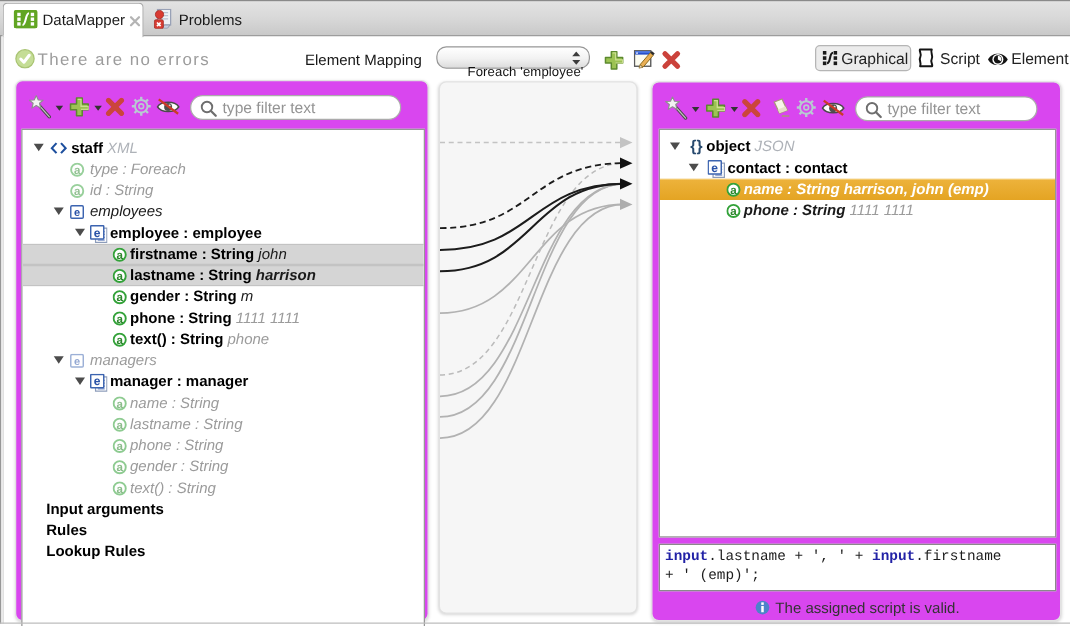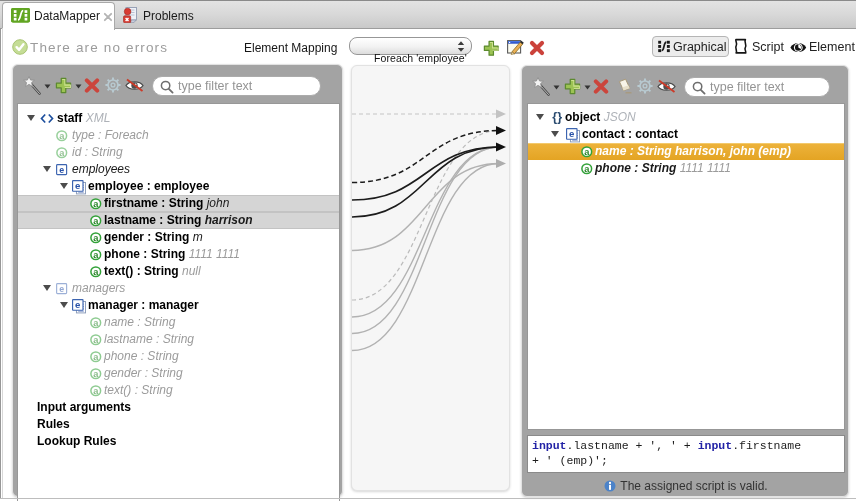--- a/index.html
+++ b/index.html
@@ -13,21 +13,21 @@
 #tab-active { position:absolute; left:2px; top:2px; width:113px; height:28px;
   background:#fff; border:1px solid #a9a9a9; border-bottom:none;
   border-radius:4px 4px 0 0; }
 #tab-problems { position:absolute; left:116px; top:2px; width:120px; height:26px; }
 .tablabel { font-size:12px; color:#1a1a1a; }
 
 
 #toolbar { position:absolute; left:0; top:30px; width:856px; height:34px; background:#fff; }
 
 
-.panel { position:absolute; background:#a3a3a3; border:1px solid #e2e2e2; border-radius:6px; box-shadow:0 1px 2.5px rgba(0,0,0,0.16); }
+.panel { position:absolute; background:#d946ef; border:1px solid #e2e2e2; border-radius:6px; box-shadow:0 1px 2.5px rgba(0,0,0,0.16); }
 #leftpanel  { left:12px; top:64px; width:331px; height:433px; }
 #midpanel   { position:absolute; left:351px; top:65px; width:159px; height:426px; background:#f6f6f6; border:1px solid #e2e2e2; border-radius:6px; box-shadow:0 1px 2.5px rgba(0,0,0,0.16); }
 #rightpanel { left:521px; top:65px; width:328px; height:432px; }
 
 .treebox { position:absolute; background:#fff; border:1px solid #979797; }
 #ltree { left:4px; top:38px; width:323px; height:484px; overflow:hidden; padding-top:6px; }
 #rtree { left:5px; top:37px; width:318px; height:327px; overflow:hidden; padding-top:5px; }
 
 .row { position:relative; height:17px; line-height:17px; font-size:12px; white-space:nowrap; }
 .row .txt { position:absolute; top:0; }
@@ -272,21 +272,21 @@
           <circle cx="6.5" cy="6.5" r="5.5" fill="#fff" stroke="#33a239" stroke-width="1.7"></circle>
           <text x="6.5" y="10.2" font-size="10.5" font-weight="bold" fill="#2c862c" text-anchor="middle" font-family="Liberation Sans">a</text>
         </svg>
       <span class="txt b" style="left:86px">phone : String <span class="gi" style="font-weight:normal">1111 1111</span></span>
       </div>
     <div class="row">
         <svg class="icon ic-a" style="left:72px" width="13" height="13" viewBox="0 0 13 13">
           <circle cx="6.5" cy="6.5" r="5.5" fill="#fff" stroke="#33a239" stroke-width="1.7"></circle>
           <text x="6.5" y="10.2" font-size="10.5" font-weight="bold" fill="#2c862c" text-anchor="middle" font-family="Liberation Sans">a</text>
         </svg>
-      <span class="txt b" style="left:86px">text() : String <span class="gi" style="font-weight:normal">null</span></span>
+      <span class="txt b" style="left:86px">text() : String <span class="gi" style="font-weight:normal">phone</span></span>
       </div>
     <div class="row">
         <i class="arrow" style="left:25px"></i>
       <svg class="icon" style="left:38px;top:3px;width:11.5px;height:11.5px;opacity:.5" width="13" height="13" viewBox="0 0 13 13">
           <rect x="0.7" y="0.7" width="11.3" height="11.3" rx="1" fill="#fff" stroke="#3c64b0" stroke-width="1.3"></rect>
           <text x="6.4" y="10" font-size="10" font-weight="bold" fill="#2a53a8" text-anchor="middle" font-family="Liberation Sans">e</text>
         </svg>
       <span class="txt gi" style="left:54px">managers</span>
       </div>
     <div class="row">

